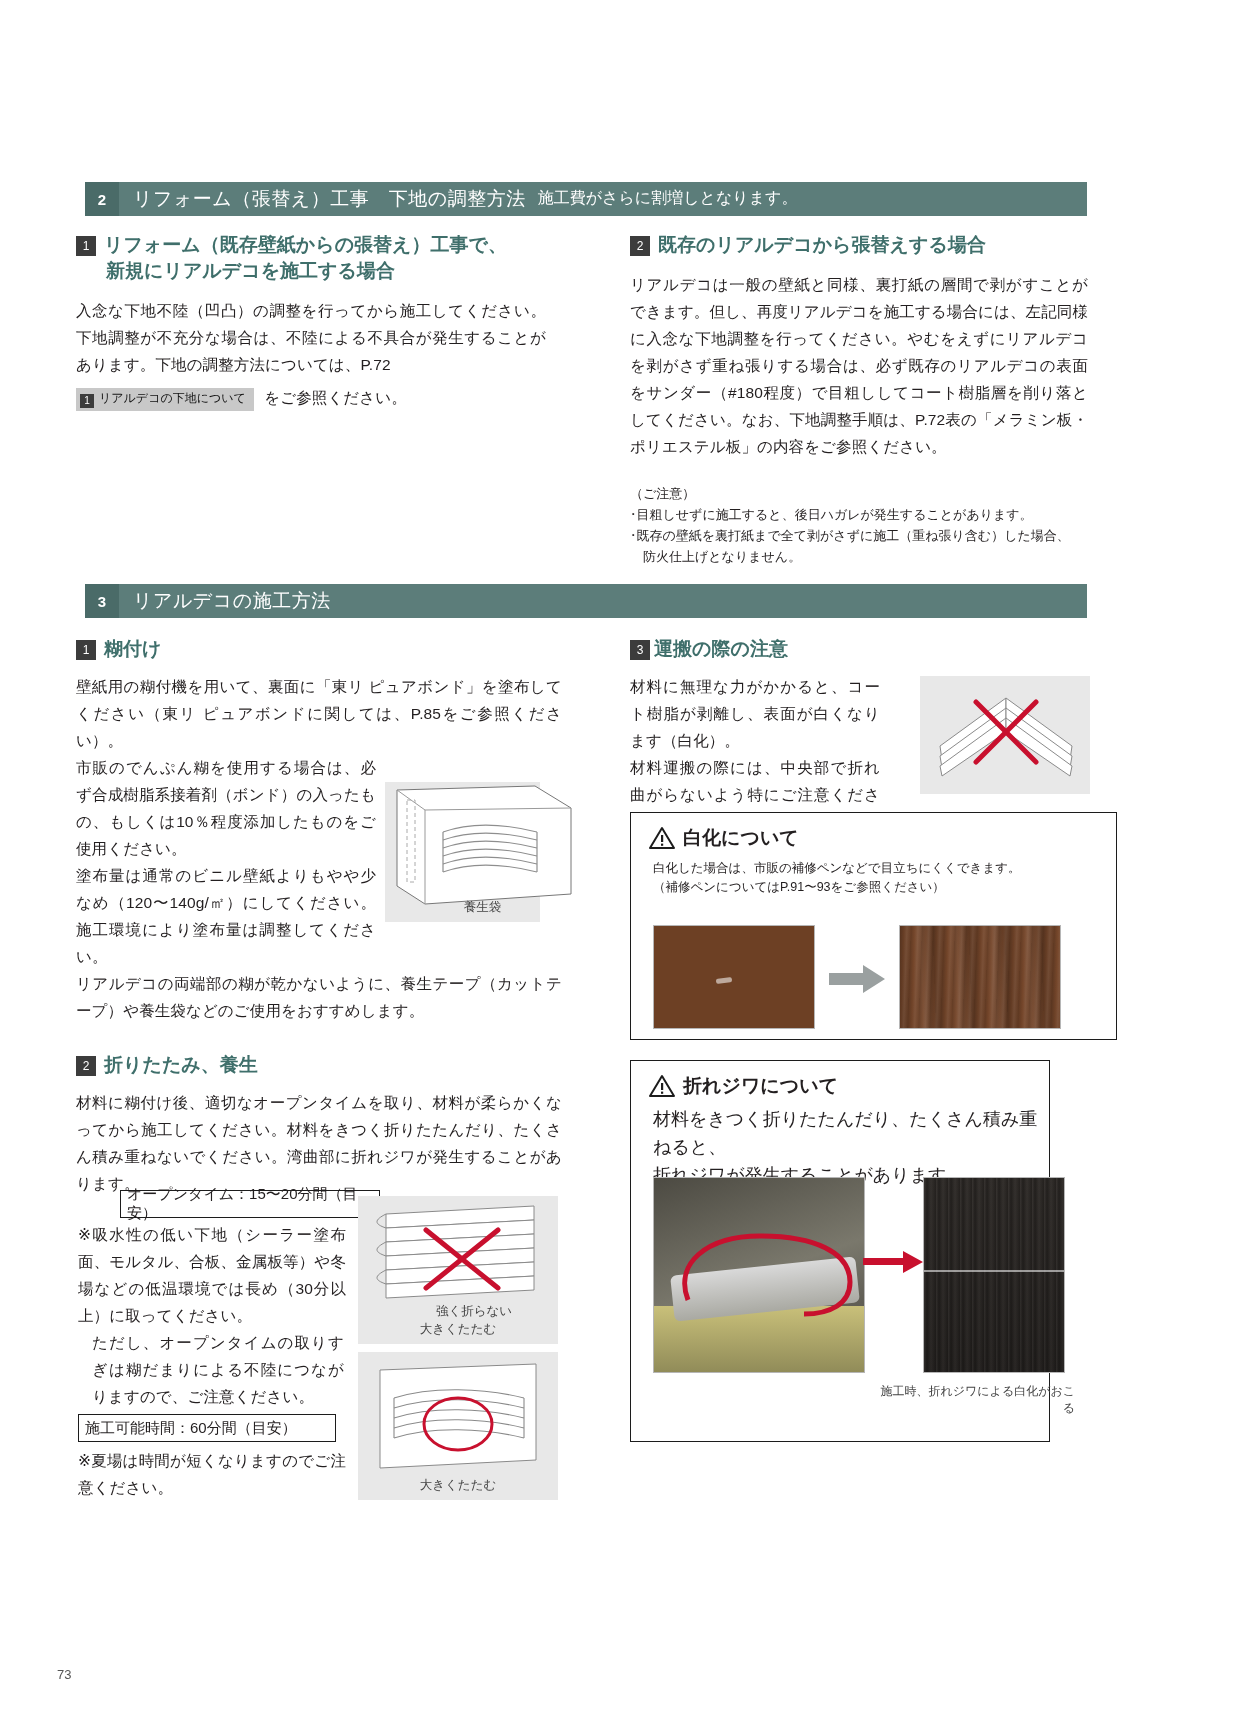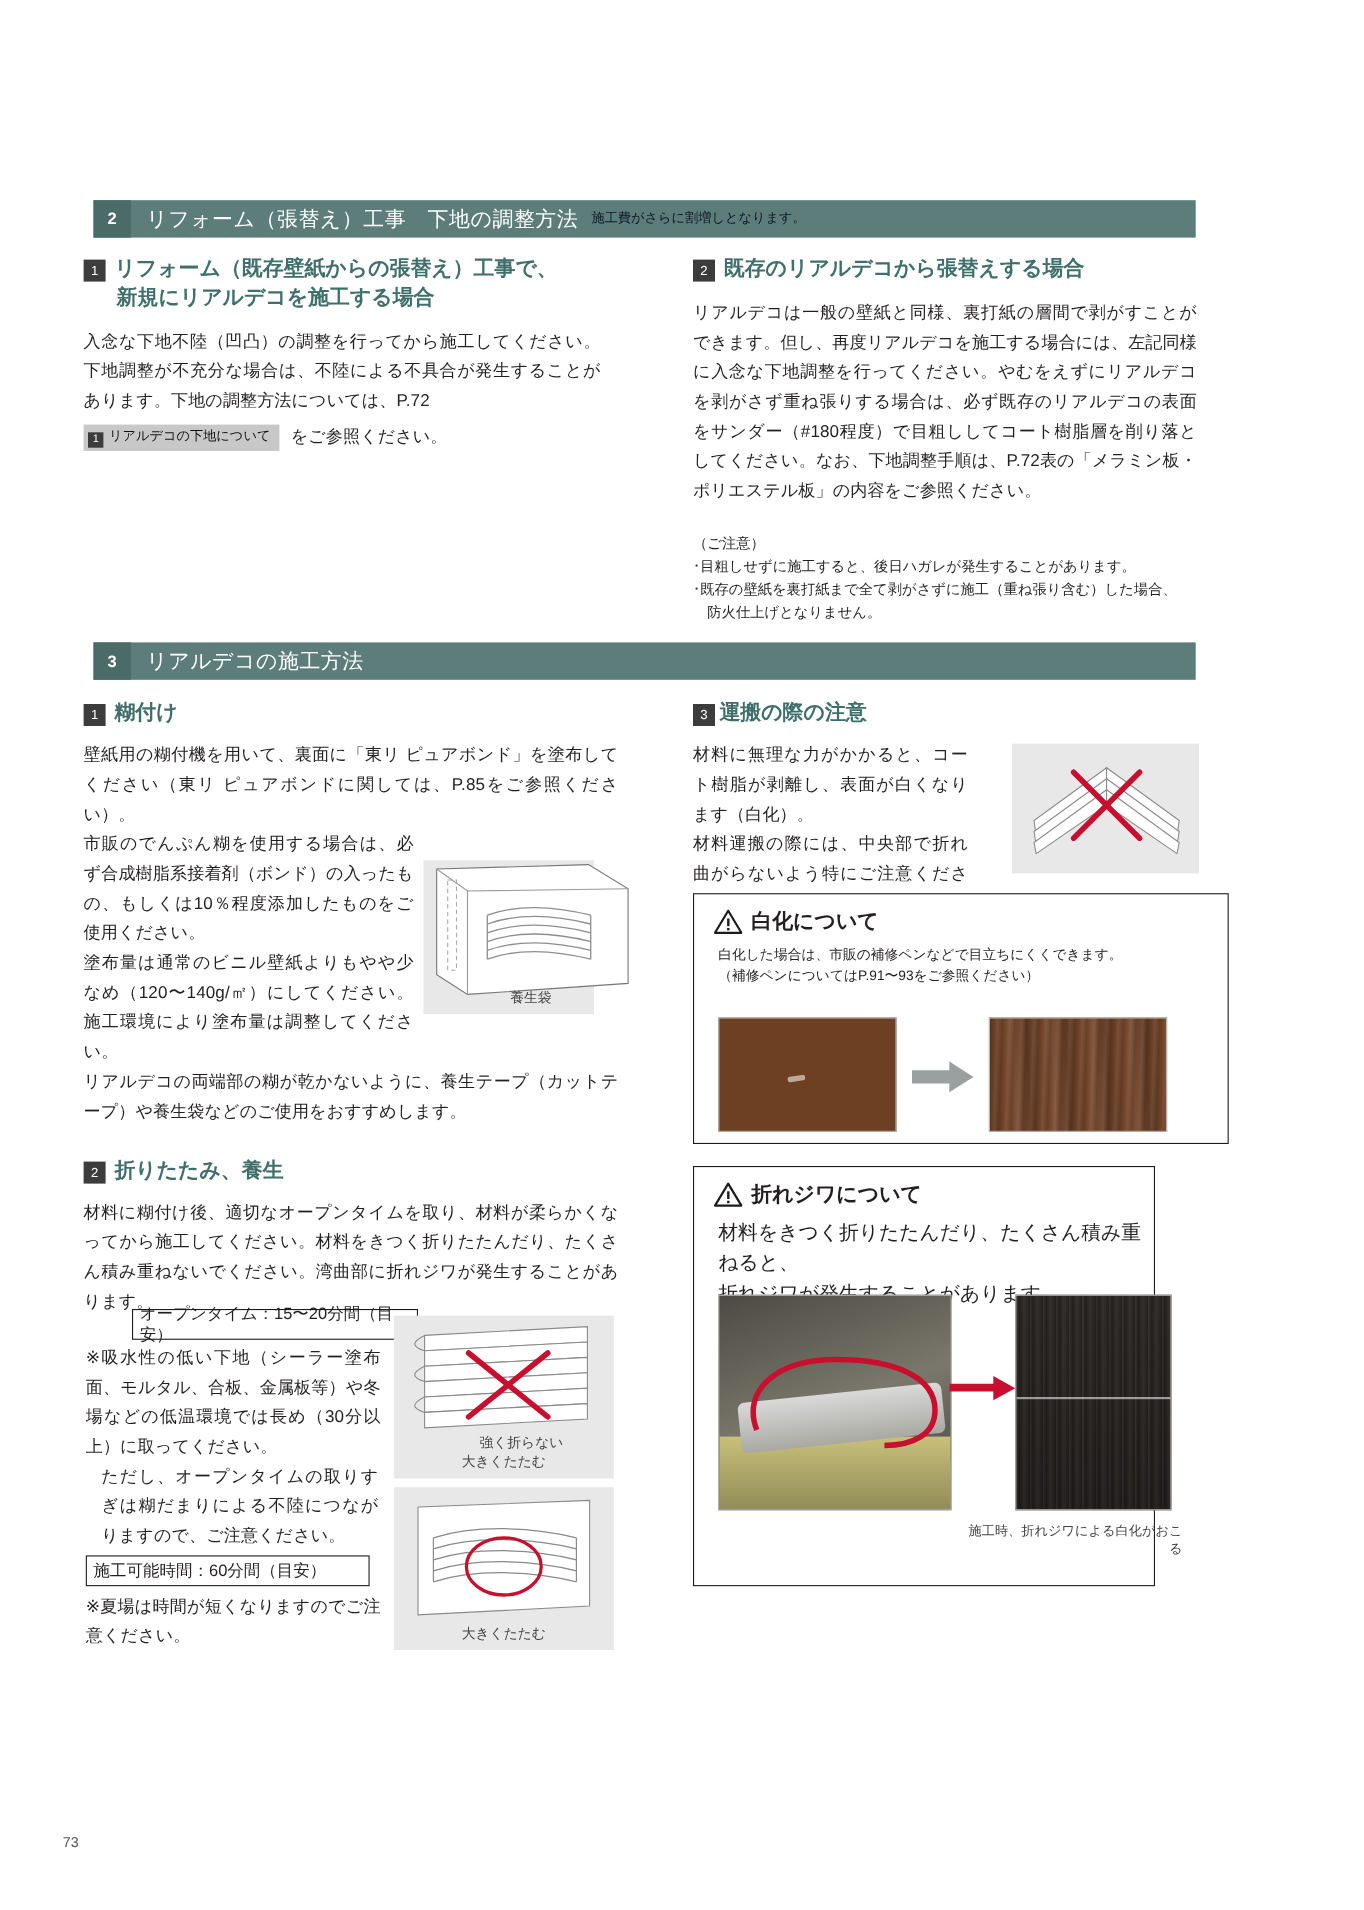--- a/index.html
+++ b/index.html
@@ -31,22 +31,22 @@
     display:flex; align-items:center; justify-content:center;
     font-weight:bold;
   }
   .section-bar .title {
     color:#ffffff;
     font-size:19px;
     margin-left:14px;
     letter-spacing:0.5px;
   }
   .section-bar .note {
-    color:#0f172a;
-    font-size:12px;
+    color:#ffffff;
+    font-size:16px;
     margin-left:12px;
     padding-bottom:1px;
   }
 
   
   .sub-head { display:flex; align-items:flex-start; }
   .sub-head .sq {
     width:20px; height:20px; background:#3c3c3c; color:#fff;
     font-size:12px; display:flex; align-items:center; justify-content:center;
     margin-right:8px; margin-top:4px; flex:none;
@@ -295,21 +295,21 @@
       <div style="position:absolute; left:62px; top:52px; width:16px; height:5px; background:rgba(255,255,255,0.55); transform:rotate(-8deg); border-radius:2px;"></div>
     </div>
 
     <svg style="position:absolute; left:198px; top:150px;" width="58" height="32" viewBox="0 0 58 32">
       <path d="M0 10 L34 10 L34 2 L56 16 L34 30 L34 22 L0 22 Z" fill="#9aa0a0"></path>
     </svg>
 
     <div class="wood2" style="position:absolute; left:268px; top:112px; width:162px; height:104px; border:1px solid #b6b6b6;"></div>
   </div>
 
-  <div class="warnbox" style="position:absolute; left:630px; top:1060px; width:420px; height:382px;">
+  <div class="warnbox" style="position:absolute; left:630px; top:1060px; width:420px; height:382px;font-family:Liberation Mono, monospace;">
     <div class="warnhead" style="margin:12px 0 0 18px;">
       <svg width="26" height="24" viewBox="0 0 26 24">
         <path d="M13 2 L25 22 L1 22 Z" fill="none" stroke="#1c1c1c" stroke-width="2" stroke-linejoin="round"></path>
         <rect x="12" y="9" width="2.2" height="7" fill="#1c1c1c"></rect>
         <rect x="12" y="17.6" width="2.2" height="2.2" fill="#1c1c1c"></rect>
       </svg>
       <div class="wtxt">折れジワについて</div>
     </div>
     <div style="margin:8px 0 0 22px; font-size:18px; line-height:1.55;">
       <div>材料をきつく折りたたんだり、たくさん積み重ねると、</div>

